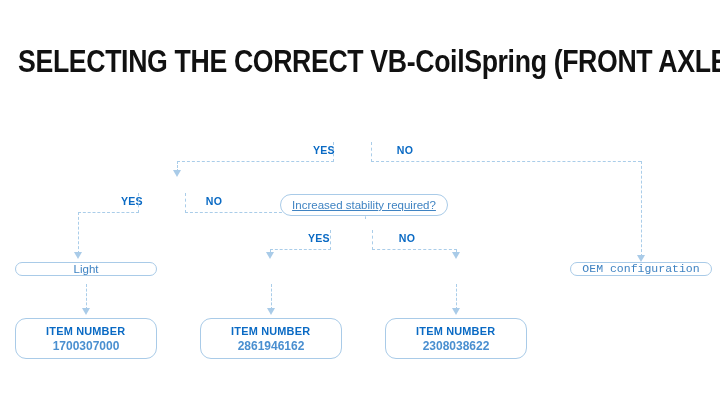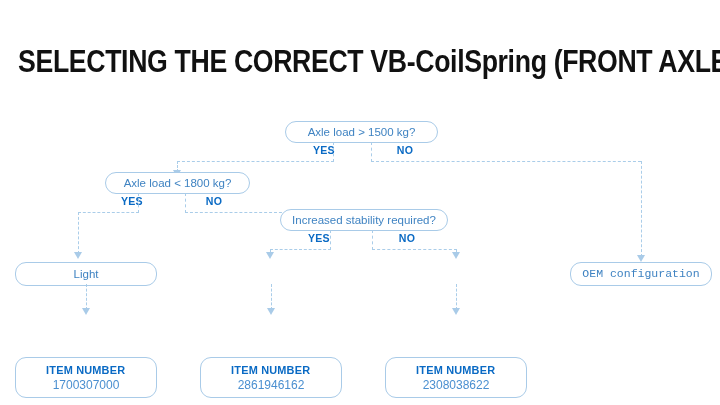--- a/index.html
+++ b/index.html
@@ -47,41 +47,41 @@
     color: #3f83c2;
     font-size: 11.5px;
     line-height: 14px;
     white-space: nowrap;
   }
   .node.decision {
     height: 22px;
     border-radius: 11px;
   }
   .node.result {
-    height: 24px;
+    height: 14px;
     border-radius: 11px;
     align-items: center;
   }
   .node.item {
     height: 41px;
     border-radius: 11px;
     justify-content: center;
     gap: 1px;
-    margin-top: 39px;
   }
   .item-title {
     font-weight: bold;
     font-size: 11.5px;
     letter-spacing: 0.2px;
     color: #0a6ac4;
     transform: scaleX(0.95);
   }
   .item-value {
     font-size: 12px;
     color: #4a8fd0;
+    font-weight: bold;
   }
 
   
   .branch-label {
     position: absolute;
     font-weight: bold;
     font-size: 11.5px;
     line-height: 13px;
     letter-spacing: 0.3px;
     color: #0a6ac4;
@@ -109,52 +109,46 @@
     border-top: 7px solid #a9cbe8;
   }
 </style>
 </head>
 <body>
 
 <div id="canvas">
 
   <div class="title">SELECTING THE CORRECT VB-CoilSpring (FRONT AXLE)</div>
 
-  <div class="node decision" style="left:285px; top:121px; width:153px;">
-    <span>Axle load &gt; 1500 kg?</span>
-  </div>
   <div class="branch-label" style="left:312px; top:144px;">YES</div>
   <div class="branch-label" style="left:396px; top:144px;">NO</div>
 
   <div class="vline" style="left:333px; top:142px; height:20px;"></div>
   <div class="hline" style="left:177px; top:161px; width:157px;"></div>
   <div class="vline" style="left:177px; top:161px; height:11px;"></div>
   <div class="arrow-down" style="left:172.5px; top:170px;"></div>
 
   <div class="vline" style="left:371px; top:142px; height:20px;"></div>
   <div class="hline" style="left:371px; top:161px; width:270px;"></div>
   <div class="vline" style="left:641px; top:161px; height:96px;"></div>
   <div class="arrow-down" style="left:636.5px; top:255px;"></div>
 
-  <div class="node decision" style="left:105px; top:172px; width:145px;">
-    <span>Axle load &lt; 1800 kg?</span>
-  </div>
   <div class="branch-label" style="left:120px; top:195px;">YES</div>
   <div class="branch-label" style="left:205px; top:195px;">NO</div>
 
   <div class="vline" style="left:138px; top:193px; height:20px;"></div>
   <div class="hline" style="left:78px; top:212px; width:61px;"></div>
   <div class="vline" style="left:78px; top:212px; height:42px;"></div>
   <div class="arrow-down" style="left:73.5px; top:252px;"></div>
 
   <div class="vline" style="left:185px; top:193px; height:20px;"></div>
   <div class="hline" style="left:185px; top:212px; width:181px;"></div>
   <div class="vline" style="left:365px; top:212px; height:7px;"></div>
 
-  <div class="node decision" style="left:280px; top:209px; width:168px;">
+  <div class="node decision" style="left:280px; top:194px; width:168px;text-decoration:underline;">
     <span>Increased stability required?</span>
   </div>
   <div class="branch-label" style="left:307px; top:232px;">YES</div>
   <div class="branch-label" style="left:398px; top:232px;">NO</div>
 
   <div class="vline" style="left:330px; top:230px; height:20px;"></div>
   <div class="hline" style="left:270px; top:249px; width:61px;"></div>
   <div class="vline" style="left:270px; top:249px; height:6px;"></div>
   <div class="arrow-down" style="left:265.5px; top:252px;"></div>
 

